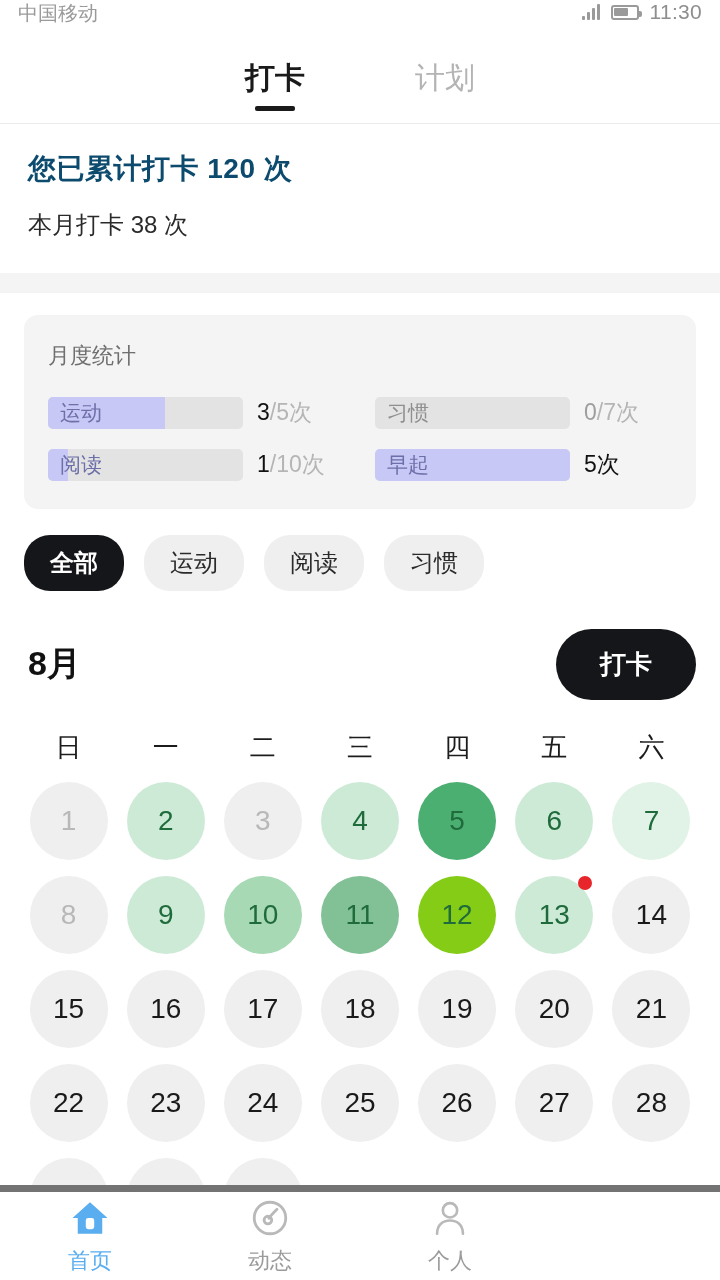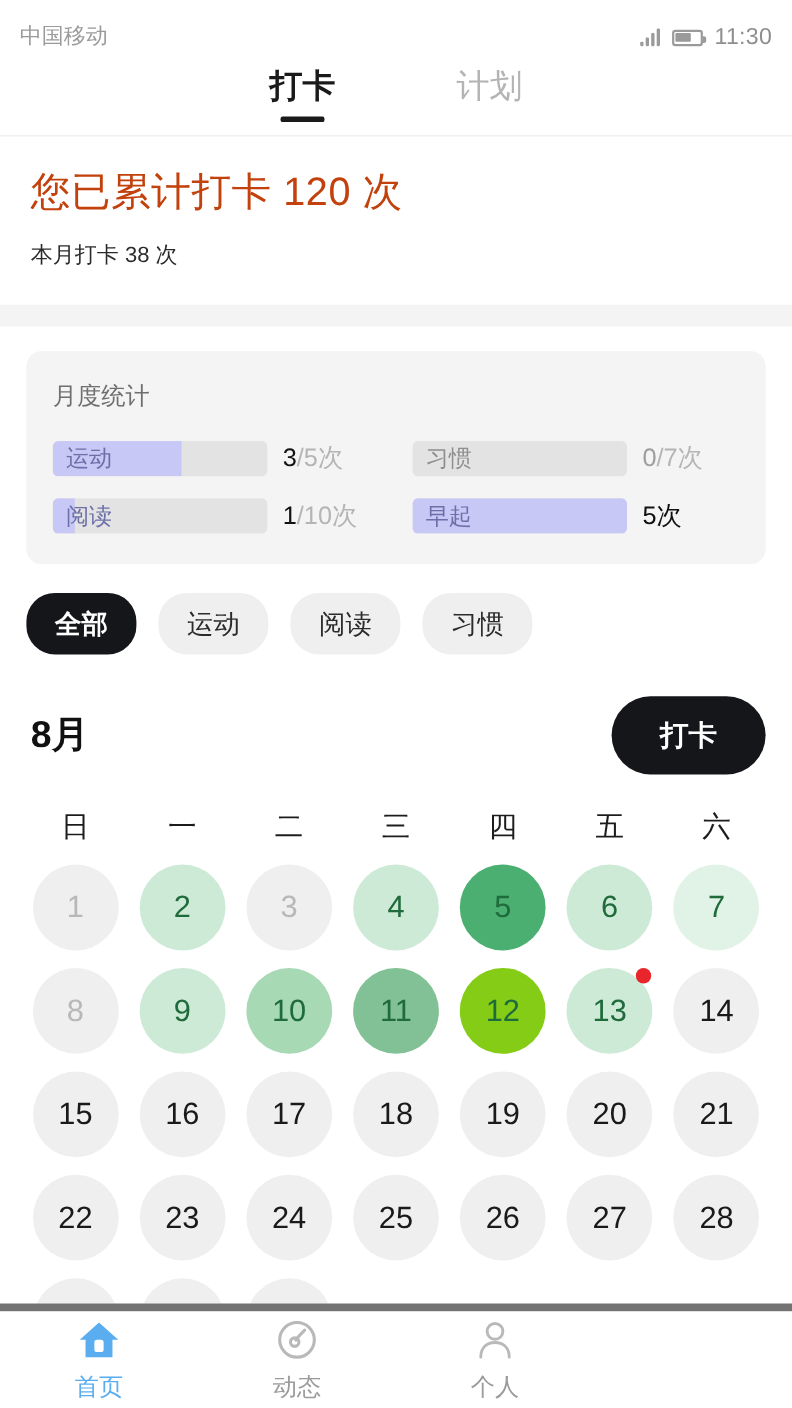--- a/index.html
+++ b/index.html
@@ -6,21 +6,21 @@
   html, body {
     width: 720px; height: 1280px;
     background: #ffffff;
     font-family: "Liberation Sans", "DejaVu Sans", sans-serif;
     overflow: hidden;
   }
   #app { position: relative; width: 720px; height: 1280px; background:#fff; }
 
   
   .statusbar {
-    height: 46px; display: flex; align-items: flex-end;
+    height: 46px; display: flex; align-items: flex-start;
     justify-content: space-between; padding: 0 18px;
     color: #9a9a9a; font-size: 20px;
   }
   .status-right { display: flex; align-items: center; gap: 11px; }
   .signal { display: flex; align-items: flex-end; gap: 2px; height: 16px; }
   .signal i { display:block; width: 3px; background: #9a9a9a; border-radius: 1px; }
   .signal i:nth-child(1){ height:4px; }
   .signal i:nth-child(2){ height:8px; }
   .signal i:nth-child(3){ height:12px; }
   .signal i:nth-child(4){ height:16px; }
@@ -39,22 +39,22 @@
   }
   .tab { position: relative; font-size: 30px; color:#b4b4b4; padding-bottom: 12px; }
   .tab.active { color:#1a1a1a; font-weight: 600; }
   .tab.active .bar {
     position:absolute; left: 50%; transform: translateX(-50%); bottom: 0;
     width: 40px; height: 5px; background:#1a1a1a; border-radius: 2px;
   }
 
   
   .hero { padding: 30px 28px 0 28px; }
-  .hero h1 { font-size: 36px; font-weight: 400; color:#c2410c; letter-spacing: .5px; line-height:1.1; }
-  .hero .sub { margin-top: 24px; font-size: 20px; color:#2a2a2a; }
+  .hero h1 { font-size: 28px; font-weight: 700; color:#0c4a6e; letter-spacing: .5px; line-height:1.1; }
+  .hero .sub { margin-top: 24px; font-size: 24px; color:#2a2a2a; }
   .divider { margin-top: 32px; height: 20px; background:#f4f4f5; }
 
   
   .card {
     margin: 22px 24px 0 24px; background:#f4f4f5; border-radius: 14px;
     padding: 26px 24px 28px 24px;
   }
   .card-title { font-size: 22px; color:#6f6f6f; margin-bottom: 26px; }
   .stat-grid { display: grid; grid-template-columns: 1fr 1fr; gap: 20px 30px; }
   .stat { display: flex; align-items: center; gap: 14px; }

